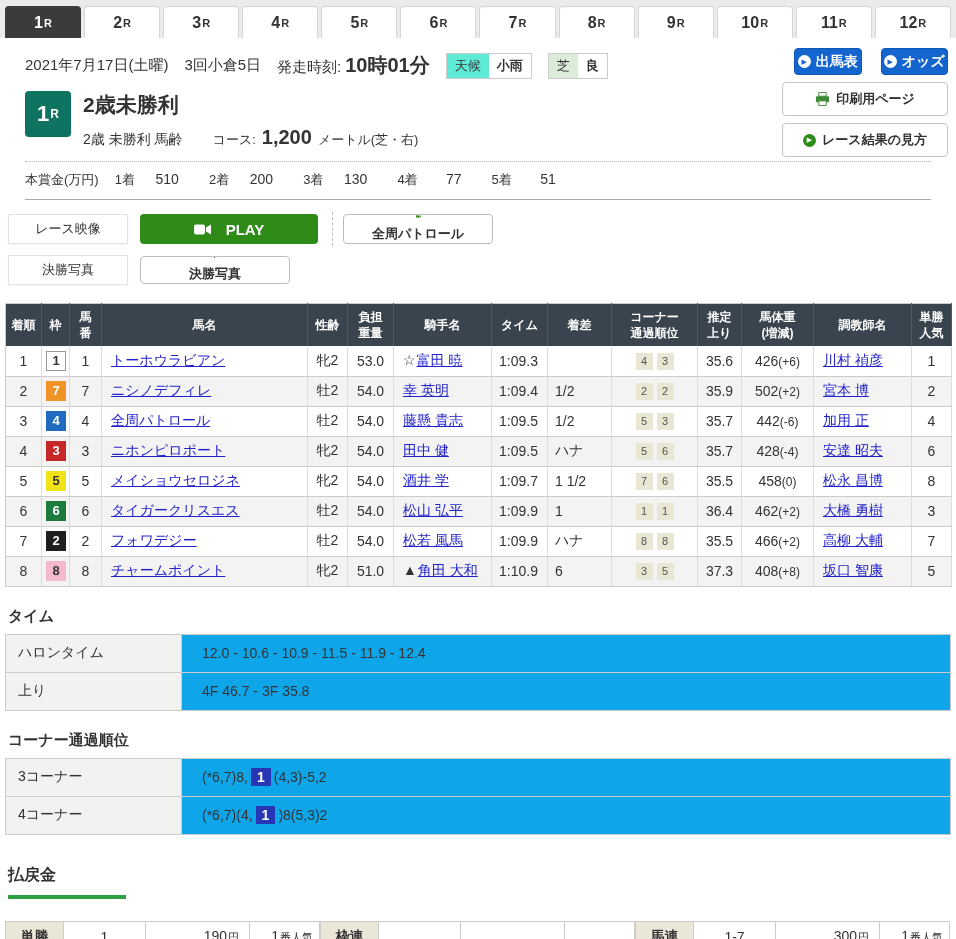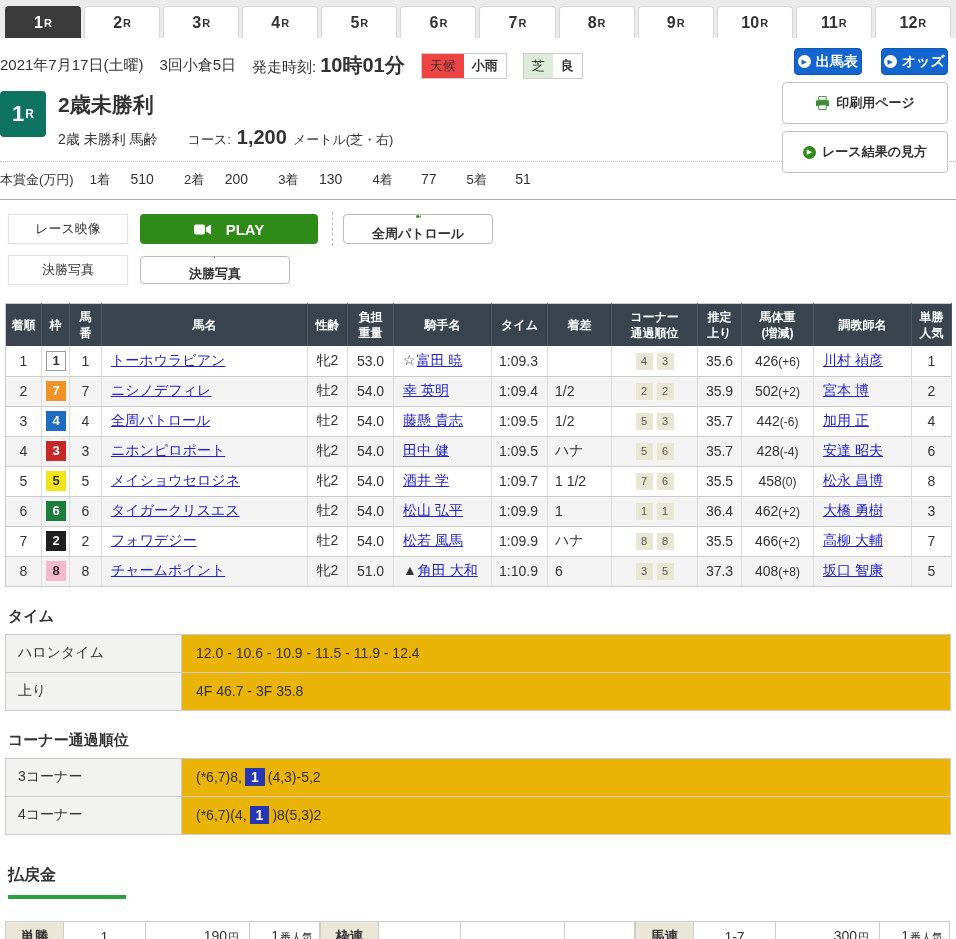--- a/index.html
+++ b/index.html
@@ -8,26 +8,26 @@
 
   
   .tabbar { display:flex; gap:3px; background:#ebebeb; padding:6px 5px 0; height:38px; }
   .tab { flex:1; background:#fff; border:1px solid #d6d6d6; border-bottom:none;
          border-radius:4px 4px 0 0; display:flex; align-items:center; justify-content:center;
          font-weight:bold; font-size:16px; color:#333; cursor:pointer; }
   .tab .tab-suffix { font-size:11px; margin-left:1px; }
   .tab.active { background:#3b3b3b; border-color:#3b3b3b; color:#fff; }
 
   
-  .page-head { position:relative; padding:8px 0 0; }
+  .page-head { position:relative; padding:8px 25px 0; }
   .dateline { display:flex; align-items:center; gap:16px; font-size:15px; padding:6px 0 10px; }
   .start-group { display:flex; align-items:baseline; gap:4px; }
   .start-time { font-size:20px; font-weight:bold; }
   .badge { display:flex; border:1px solid #ccc; font-size:13px; }
-  .badge .bl { padding:3px 8px; background:#ef4444; }
+  .badge .bl { padding:3px 8px; background:#5eead4; }
   .badge.turf .bl { background:#dcecd8; }
   .badge .bv { padding:3px 8px; background:#fff; font-weight:bold; }
 
   .race-head { display:flex; align-items:flex-start; gap:12px; padding:2px 180px 12px 0;
                border-bottom:1px dotted #bbb; }
   .race-num { width:46px; height:46px; background:#0e7360; border-radius:4px; color:#fff;
               display:flex; align-items:center; justify-content:center; font-weight:bold; font-size:22px; }
   .race-num .sfx { font-size:12px; margin-left:1px; }
   .race-title { font-size:21px; font-weight:bold; margin:0 0 7px; }
   .race-sub { display:flex; align-items:baseline; gap:6px; font-size:14px; }
@@ -43,21 +43,21 @@
 
   
   .side-actions { position:absolute; top:10px; right:8px; width:166px;
                   display:flex; flex-direction:column; gap:7px; }
   .blue-row { display:flex; gap:7px; }
   .btn-blue { flex:1; height:27px; background:#1565cf; border:1px solid #0f57b5; border-radius:4px;
               color:#fff; font-weight:bold; font-size:14px; display:flex; align-items:center;
               justify-content:center; gap:5px; cursor:pointer;margin-left:12px; }
   .icon-circle-white { width:13px; height:13px; background:#fff; border-radius:50%; color:#1565cf;
               font-size:7px; display:flex; align-items:center; justify-content:center; }
-  .btn-white { height:42px; background:#fff; border:1px solid #c3c3c3; border-radius:4px;
+  .btn-white { height:34px; background:#fff; border:1px solid #c3c3c3; border-radius:4px;
                font-size:13px; font-weight:bold; color:#333; display:flex; align-items:center;
                justify-content:center; gap:6px; cursor:pointer; }
   .icon-circle-green { width:13px; height:13px; background:#2e8b18; border-radius:50%; color:#fff;
                font-size:7px; display:flex; align-items:center; justify-content:center; }
 
   
   .media { padding:12px 8px 4px; display:flex; flex-direction:column; gap:9px; }
   .media-row { display:flex; align-items:center; }
   .media-label { width:120px; height:30px; background:#fff; border:1px solid #e3e3e3;
                  display:flex; align-items:center; justify-content:center; font-size:13px;
@@ -99,21 +99,21 @@
   .w8 { background:#f6b8cc; color:#333; }
   .cbox { display:inline-block; width:17px; height:17px; line-height:17px; background:#e9e6d3;
           color:#555; font-size:11px; text-align:center; margin:0 2px; }
   .small-diff { font-size:12px; }
 
   
   .sec-title { font-size:15px; font-weight:bold; margin:20px 8px 8px; }
   .kv-table { width:946px; margin:0 5px; border-collapse:collapse; font-size:14px; }
   .kv-table td { border:1px solid #ccc; height:38px; vertical-align:middle; }
   .kv-label { width:176px; background:#f2f2f0; padding-left:12px; }
-  .kv-value { padding-left:14px; background:#eab308;margin-top:30px; }
+  .kv-value { padding-left:20px; background:#0ea5e9;margin-top:30px; }
   .cnum { display:inline-block; background:#2636b4; color:#fff; font-weight:bold;
           padding:1px 6px; margin:0 3px; font-size:14px; }
 
   
   .payout-title { font-size:16px; font-weight:bold; margin:30px 8px 0; }
   .payout-title span { display:inline-block; min-width:118px; padding-bottom:9px;
           border-bottom:4px solid #2da042; }
   .payout-wrap { display:flex; margin:22px 5px 0; align-items:flex-start; }
   .ptable { border-collapse:collapse; font-size:14px; border:1px solid #ccc; }
   .ptable td { border-left:1px solid #ccc; border-right:1px solid #ccc; height:31px;

